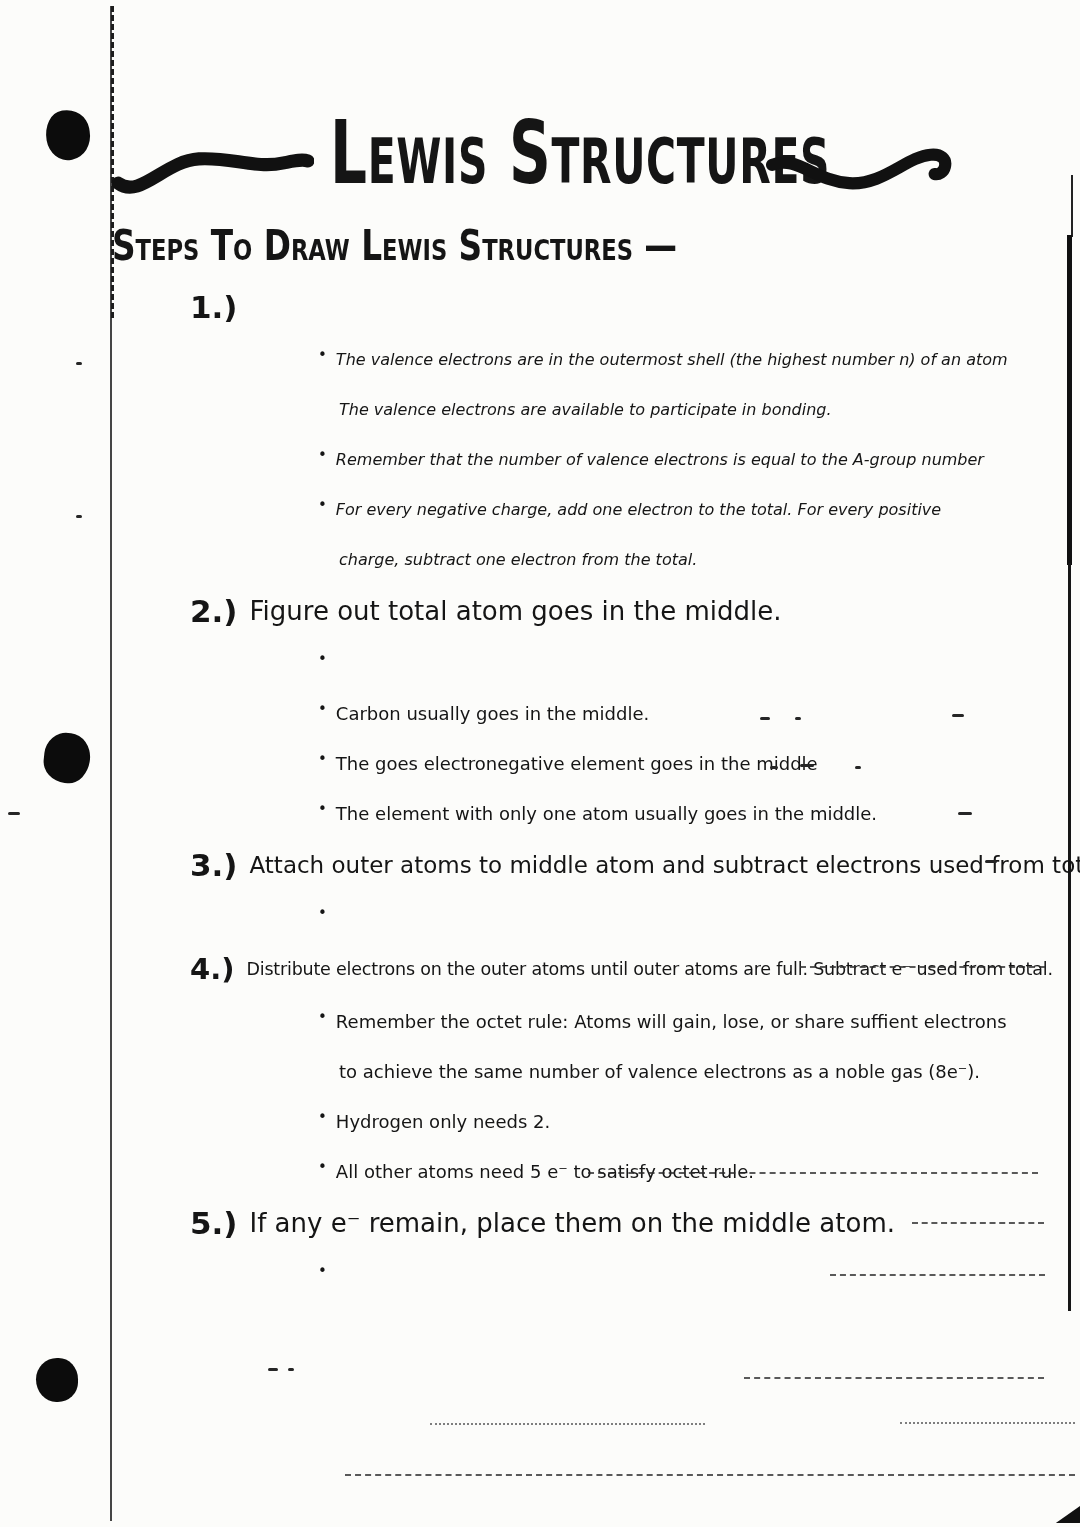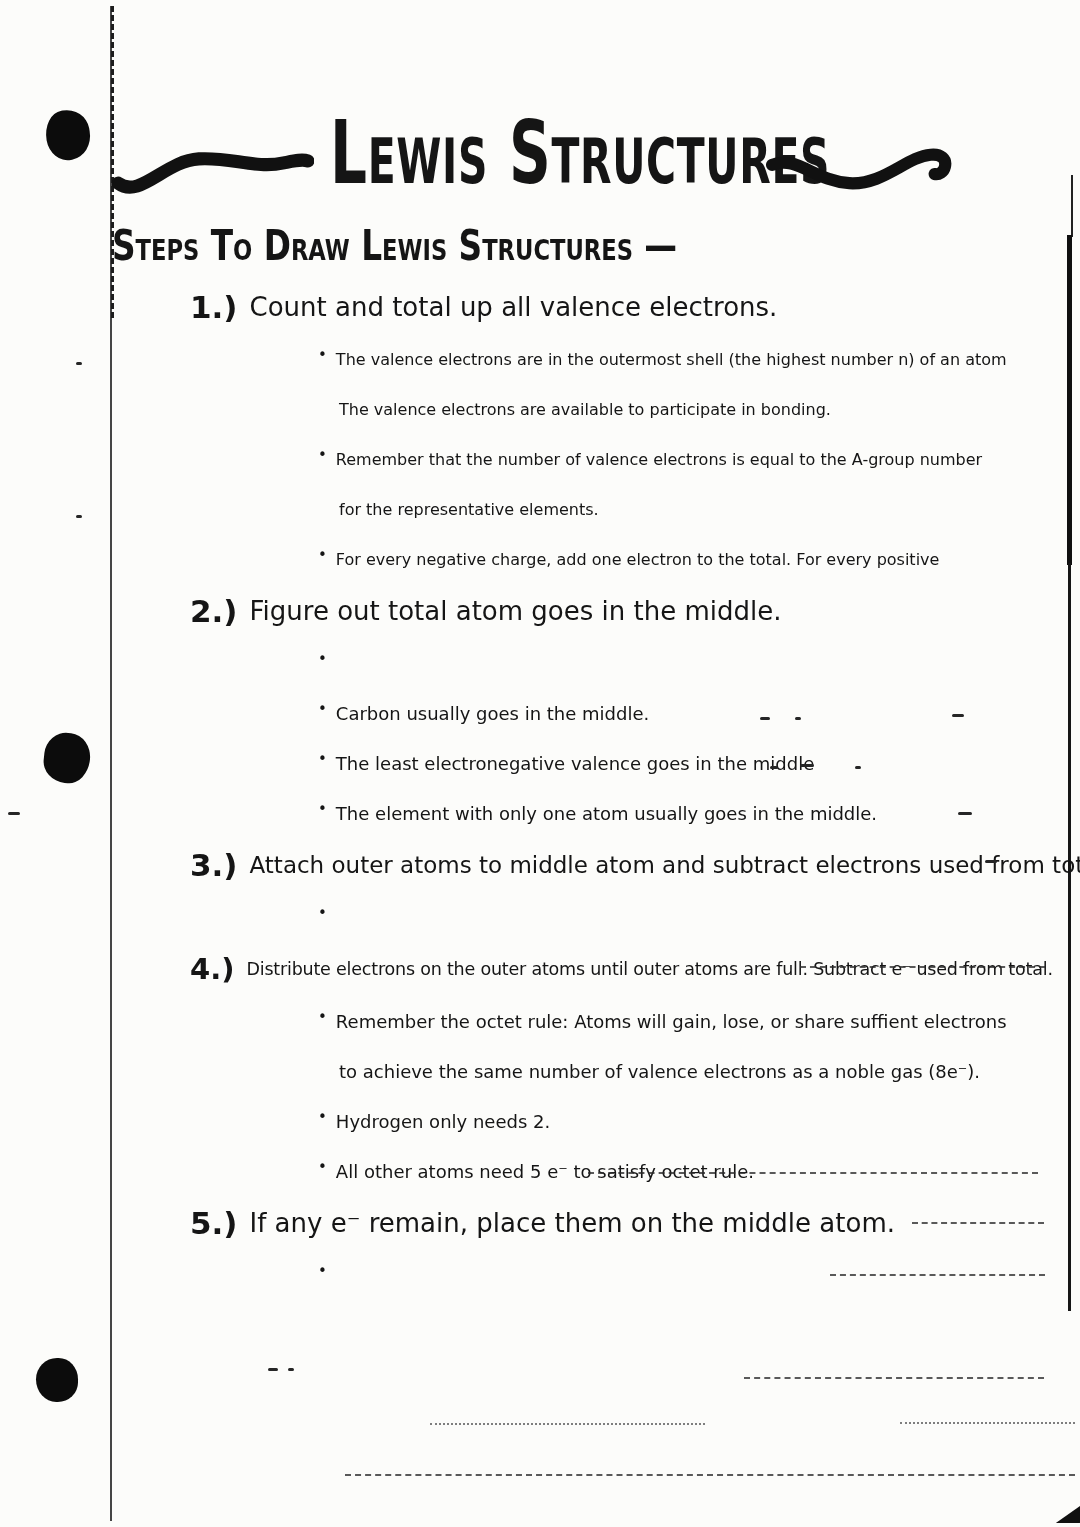--- a/index.html
+++ b/index.html
@@ -39,21 +39,21 @@
   .row.header{height:54px;padding-left:190px;}
   .num{font-size:31px;font-weight:bold;margin-right:12px;}
   .htext{font-size:26px;}
   .h-tight .htext{font-size:23px;}
   .h-xtight .htext{font-size:17.5px;letter-spacing:-.2px;text-align:center;}
   .h-xtight .num{font-size:29px;}
   .bullet-row{padding-left:318px;}
   .cont-row{padding-left:339px;}
   .bmark{font-size:15px;margin-right:9px;position:relative;top:-4px;}
   .btext{font-size:18px;}
-  .sm .btext{font-size:16px;}
+  .sm .btext{font-size:16px;font-style:italic;}
   
   .frag{position:absolute;height:0;border-top:2px dashed #2c2c2c;opacity:.78;}
   .frag.dot{border-top-style:dotted;opacity:.6;}
   .speck{position:absolute;height:3px;background:#262626;border-radius:2px;}
   .corner-mark{position:absolute;right:-2px;bottom:4px;width:0;height:0;
     border-left:24px solid transparent;border-bottom:20px solid #101010;transform:skewX(-12deg);}
 </style>
 </head>
 <body>
 
@@ -74,55 +74,54 @@
   <h1 class="title">Lewis Structures</h1>
   <svg class="squiggle squiggle-right" viewBox="0 0 185 62">
     <path d="M6 24 C30 14 48 40 82 42 C116 44 138 16 162 14 C172 13 178 18 176 26 C175 31 170 34 166 33" fill="none" stroke="#111" stroke-width="12" stroke-linecap="round"></path>
   </svg>
   <h2 class="subtitle">Steps To Draw Lewis Structures —</h2>
 
   <div class="content">
 
     <div class="row header">
       <span class="num">1.)</span>
-      <span class="htext">Count and total up all valence electrons.</span>
     </div>
     <div class="row bullet-row sm">
       <span class="bmark">•</span>
       <span class="btext">The valence electrons are in the outermost shell (the highest number n) of an atom</span>
     </div>
     <div class="row cont-row sm">
       <span class="btext">The valence electrons are available to participate in bonding.</span>
     </div>
     <div class="row bullet-row sm">
       <span class="bmark">•</span>
       <span class="btext">Remember that the number of valence electrons is equal to the A-group number</span>
     </div>
-    <div class="row cont-row sm">
-      <span class="btext">for the representative elements.</span>
-    </div>
     <div class="row bullet-row sm">
       <span class="bmark">•</span>
       <span class="btext">For every negative charge, add one electron to the total. For every positive</span>
+    </div>
+    <div class="row cont-row sm">
+      <span class="btext">charge, subtract one electron from the total.</span>
     </div>
 
     <div class="row header">
       <span class="num">2.)</span>
       <span class="htext">Figure out total atom goes in the middle.</span>
     </div>
     <div class="row bullet-row">
       <span class="bmark">•</span>
     </div>
     <div class="row bullet-row">
       <span class="bmark">•</span>
       <span class="btext">Carbon usually goes in the middle.</span>
     </div>
     <div class="row bullet-row">
       <span class="bmark">•</span>
-      <span class="btext">The least electronegative valence goes in the middle</span>
+      <span class="btext">The goes electronegative element goes in the middle</span>
     </div>
     <div class="row bullet-row">
       <span class="bmark">•</span>
       <span class="btext">The element with only one atom usually goes in the middle.</span>
     </div>
 
     <div class="row header h-tight">
       <span class="num">3.)</span>
       <span class="htext">Attach outer atoms to middle atom and subtract electrons used from total.</span>
     </div>

